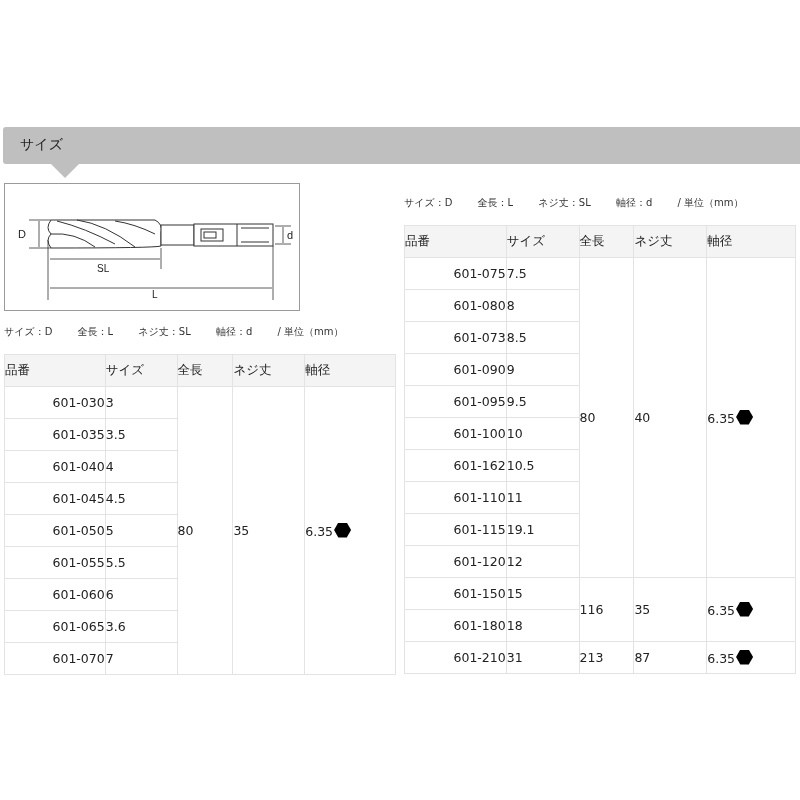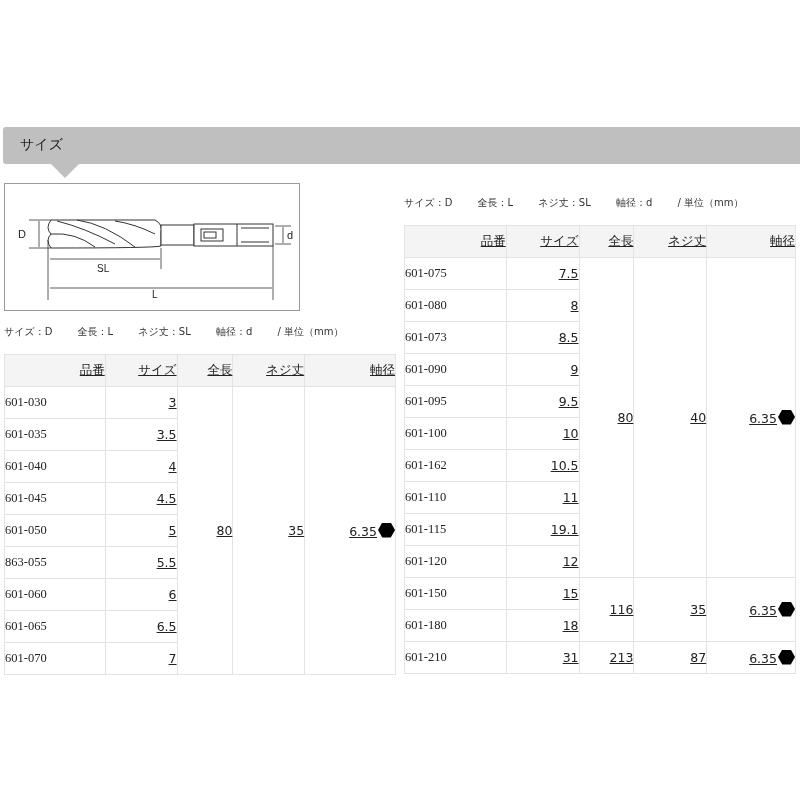--- a/index.html
+++ b/index.html
@@ -14,22 +14,22 @@
     .diagram { position: absolute; left: 4px; top: 183px; width: 294px; height: 126px;
       border: 1px solid #9a9a9a; background: #fff; }
     .legend { position: absolute; font-size: 10px; color: #333; white-space: nowrap; }
     .legend span { margin-right: 22px; }
     .legend span:last-child { margin-right: 0; }
     table.spec { position: absolute; border-collapse: collapse; font-size: 12.5px; }
     table.spec th, table.spec td { border: 1px solid #e3e3e3; padding: 0; height: 31px;
       font-weight: normal; color: #222; }
     table.spec th { background: #f4f4f4; }
     table.spec td { background: #fff; }
-    td.code { text-align: left; padding-left: 14px; font-family: Liberation Serif, serif; }
-    td.c, th { text-align: right; text-decoration: underline; }
+    td.code { text-align: right; padding-left: 14px; }
+    td.c, th { text-align: left; }
     .hex { display: inline-block; width: 17px; height: 15px; vertical-align: -2px; margin-left: 1px;
       background: #000; clip-path: polygon(25% 0, 75% 0, 100% 50%, 75% 100%, 25% 100%, 0 50%); }
   </style>
 </head>
 <body>
 
 <div class="banner">
   <div class="banner-title">サイズ</div>
   <div class="banner-arrow"></div>
 </div>
@@ -124,30 +124,30 @@
       </tr>
     <tr>
         <td class="code">601-045</td>
         <td class="c">4.5</td>
       </tr>
     <tr>
         <td class="code">601-050</td>
         <td class="c">5</td>
       </tr>
     <tr>
-        <td class="code">863-055</td>
+        <td class="code">601-055</td>
         <td class="c">5.5</td>
       </tr>
     <tr>
         <td class="code">601-060</td>
         <td class="c">6</td>
       </tr>
     <tr>
         <td class="code">601-065</td>
-        <td class="c">6.5</td>
+        <td class="c">3.6</td>
       </tr>
     <tr>
         <td class="code">601-070</td>
         <td class="c">7</td>
       </tr>
   </tbody>
 </table>
 
 <table class="spec" style="left:404px; top:225px; width:392px;">
   <colgroup>

